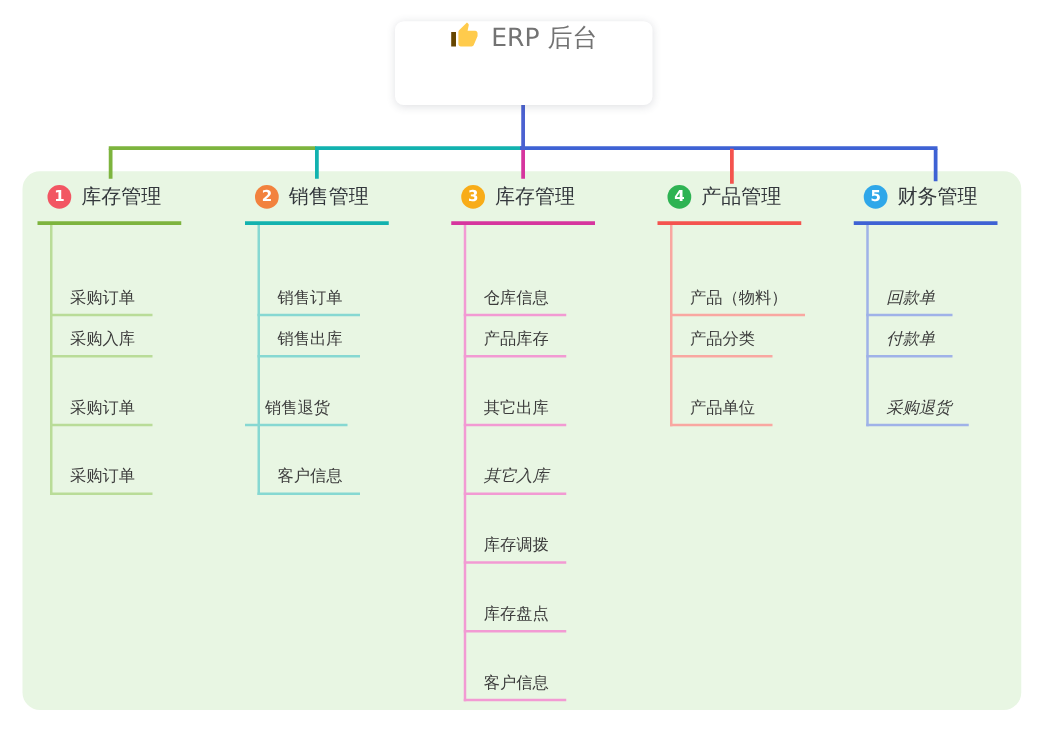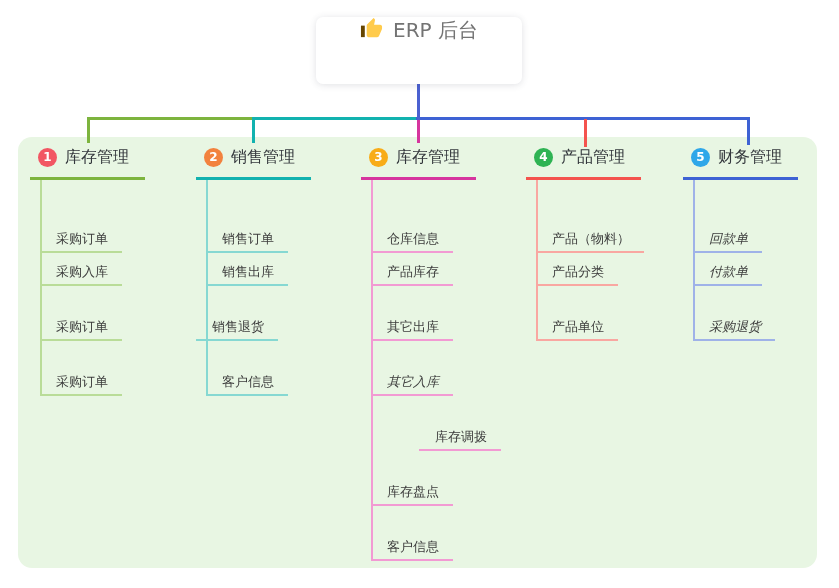--- a/index.html
+++ b/index.html
@@ -61,21 +61,21 @@
     position:absolute;height:24px;line-height:24px;white-space:nowrap;
     padding:0 14px 0 16px;border-bottom:2px solid;
     font-size:13px;color:#3c3c3c;
   }
   .b1 .item{border-color:#b9dc98;}
   .b2 .item{border-color:#86d8d2;}
   .b3 .item{border-color:#f29ad3;}
   .b4 .item{border-color:#f9a7a1;}
   .b5 .item{border-color:#9fb2e8;font-style:italic;}
   .r0{top:195px;margin-top:32px;} .r1{top:260px;} .r2{top:315px;} .r3{top:370px;}
-  .r4{top:425px;margin-left:48px;} .r5{top:480px;} .r6{top:535px;}
+  .r4{top:425px;} .r5{top:480px;} .r6{top:535px;}
 </style>
 </head>
 <body>
 
 <div class="canvas">
 
   <div class="panel"></div>
 
   <div class="line h3 c-g" style="left:87px;top:117px;width:166px;"></div>
   <div class="line h3 c-t" style="left:252px;top:117px;width:167px;"></div>

